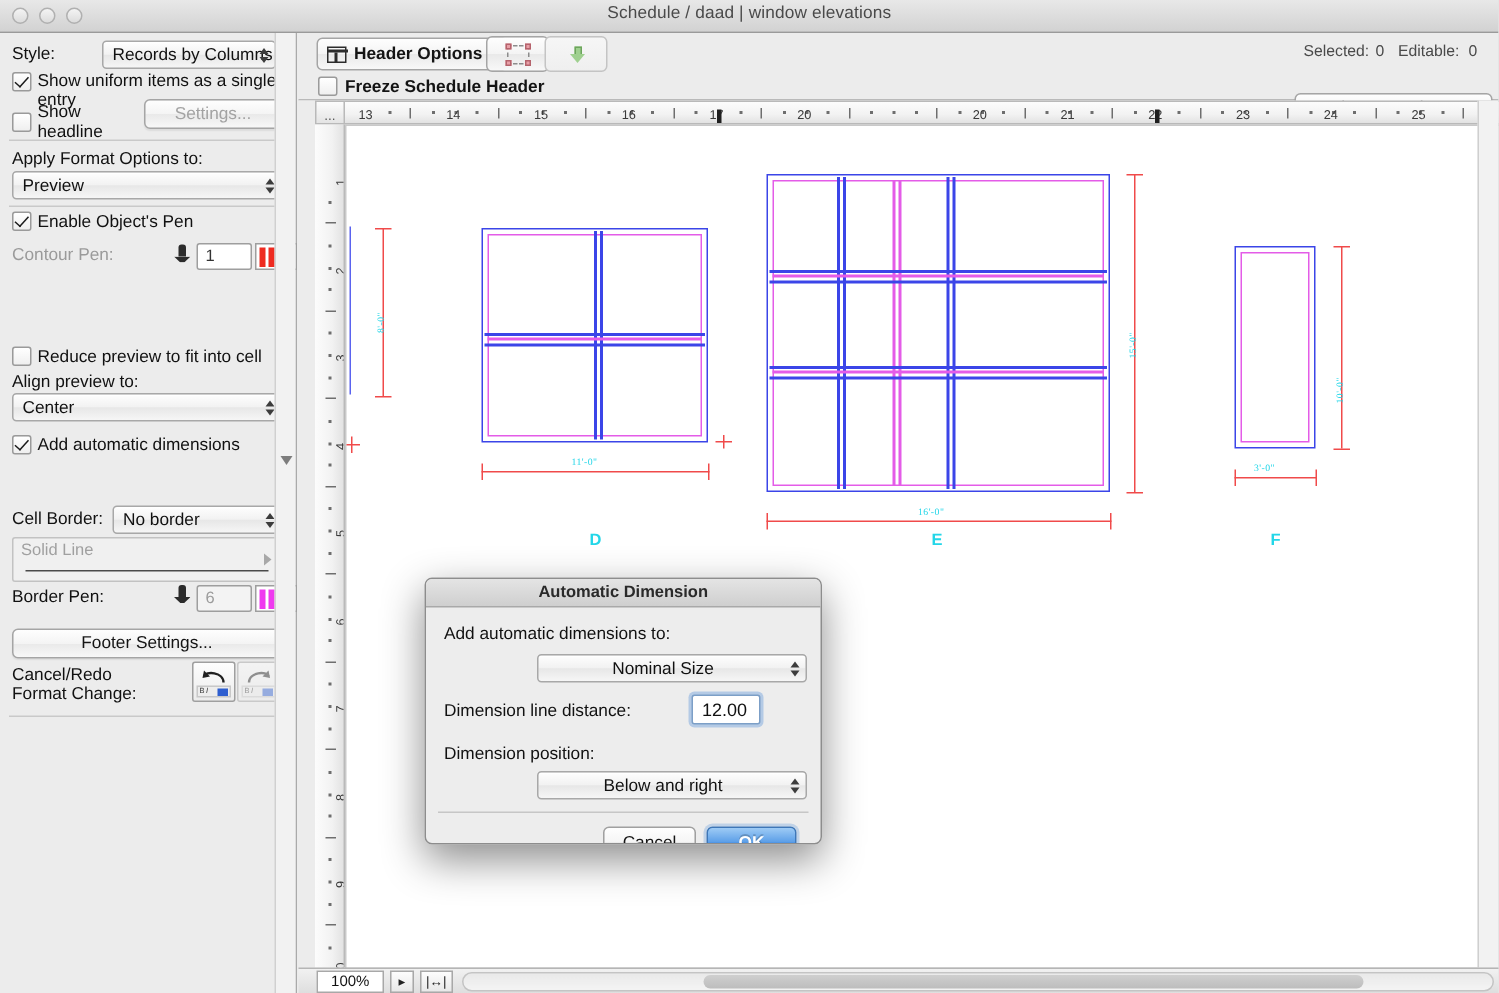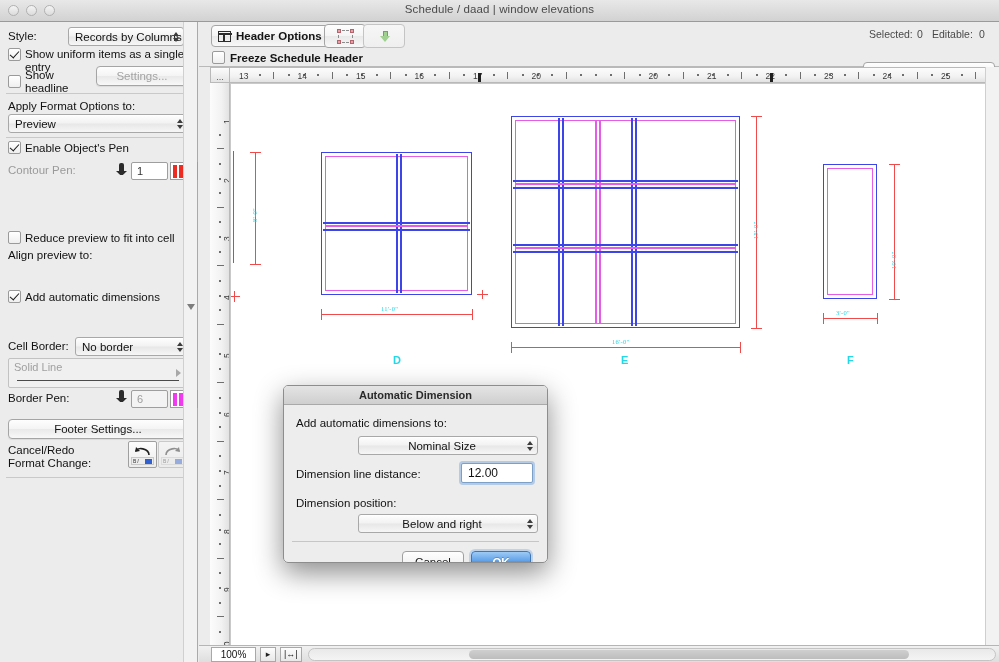--- a/index.html
+++ b/index.html
@@ -388,20 +388,27 @@
       <span class="fill" style="background:#ee2b20;"></span>
     </div>
 
     <div class="row" style="left:8px; top:209px;">
       <span class="cb"></span>
       <span class="lbl" style="margin-left:4px;">Reduce preview to fit into cell</span>
     </div>
 
     <div class="row" style="left:8px; top:227px;">
       <span class="lbl">Align preview to:</span>
+    </div>
+    <div class="popup" style="position:absolute; left:8px; top:240px; width:180px;">
+      <span>Center</span>
+      <span class="arrows">
+          <i class="up"></i>
+          <i class="dn"></i>
+        </span>
     </div>
 
     <div class="row" style="left:8px; top:247px;"></div>
 
     <div class="row" style="left:8px; top:247px;"></div>
 
     <div class="row" style="left:8px; top:247px;"></div>
 
     <div class="row" style="left:8px; top:247px;"></div>
 
@@ -723,21 +730,21 @@
       <div class="dlg-lbl" style="left:12px; top:12px;">Add automatic dimensions to:</div>
       <div class="popup" style="position:absolute; left:74px; top:31px; width:180px;">
         <span style="margin:0 auto;">Nominal Size</span>
         <span class="arrows">
             <i class="up"></i>
             <i class="dn"></i>
           </span>
       </div>
 
       <div class="dlg-lbl" style="left:12px; top:63px;">Dimension line distance:</div>
-      <div class="dlg-field" style="left:177px; top:58px; width:72px;">12.00</div>
+      <div class="dlg-field" style="left:177px; top:58px; width:46px;">12.00</div>
 
       <div class="dlg-lbl" style="left:12px; top:92px;">Dimension position:</div>
       <div class="popup" style="position:absolute; left:74px; top:109px; width:180px;">
         <span style="margin:0 auto;">Below and right</span>
         <span class="arrows">
             <i class="up"></i>
             <i class="dn"></i>
           </span>
       </div>
 

